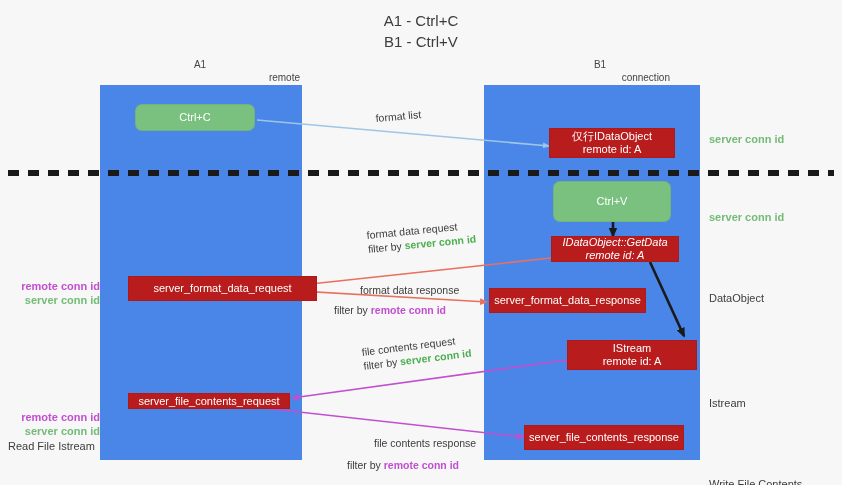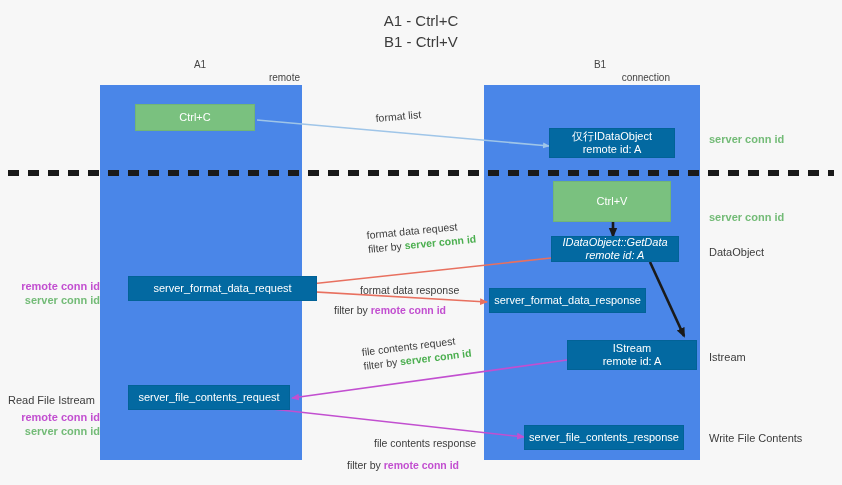--- a/index.html
+++ b/index.html
@@ -32,29 +32,29 @@
   
   .lane{background:#4a86e8;}
 
   
   .node{
     box-sizing:border-box;
     display:flex;align-items:center;justify-content:center;
     text-align:center;color:#ffffff;font-size:11px;line-height:13px;
     border:1px solid rgba(0,0,0,0.06);
   }
-  .node.green{background:#7ac17f;}
-  .node.orange{background:#0369a1;}
+  .node.green{background:#7ac17f;border-radius:7px;}
+  .node.orange{background:#b91c1c;}
   .node .inner{padding:0 4px;}
 
   
   .note{font-size:11px;line-height:14px;}
   .note.green{color:#73bb77;font-weight:bold;}
   .note.purple{color:#c24fd0;font-weight:bold;}
-  .note.plain{color:#3c3c3c;}
+  .note.plain{color:#3c3c3c;margin-top:46px;}
 
   
   .edge-label{
     font-size:10.5px;line-height:14px;color:#3c3c3c;white-space:nowrap;
   }
   .edge-label .hl-green{color:#4caf50;font-weight:bold;}
   .edge-label .hl-purple{color:#c24fd0;font-weight:bold;}
   .edge-label.rot{transform-origin:0 0;}
 
   
@@ -147,21 +147,21 @@
   </div>
 
   <div class="abs node orange" style="left:128px;top:276px;width:189px;height:25px;">
     <span class="inner">server_format_data_request</span>
   </div>
 
   <div class="abs node orange" style="left:489px;top:288px;width:157px;height:25px;">
     <span class="inner">server_format_data_response</span>
   </div>
 
-  <div class="abs node orange" style="left:128px;top:385px;width:162px;height:25px;">
+  <div class="abs node orange" style="left:128px;top:393px;width:162px;height:16px;">
     <span class="inner">server_file_contents_request</span>
   </div>
 
   <div class="abs node orange" style="left:524px;top:425px;width:160px;height:25px;">
     <span class="inner">server_file_contents_response</span>
   </div>
 
   <div class="abs edge-label rot" style="left:375px;top:111px;transform:rotate(-5deg);">
     <span>format list</span>
   </div>

